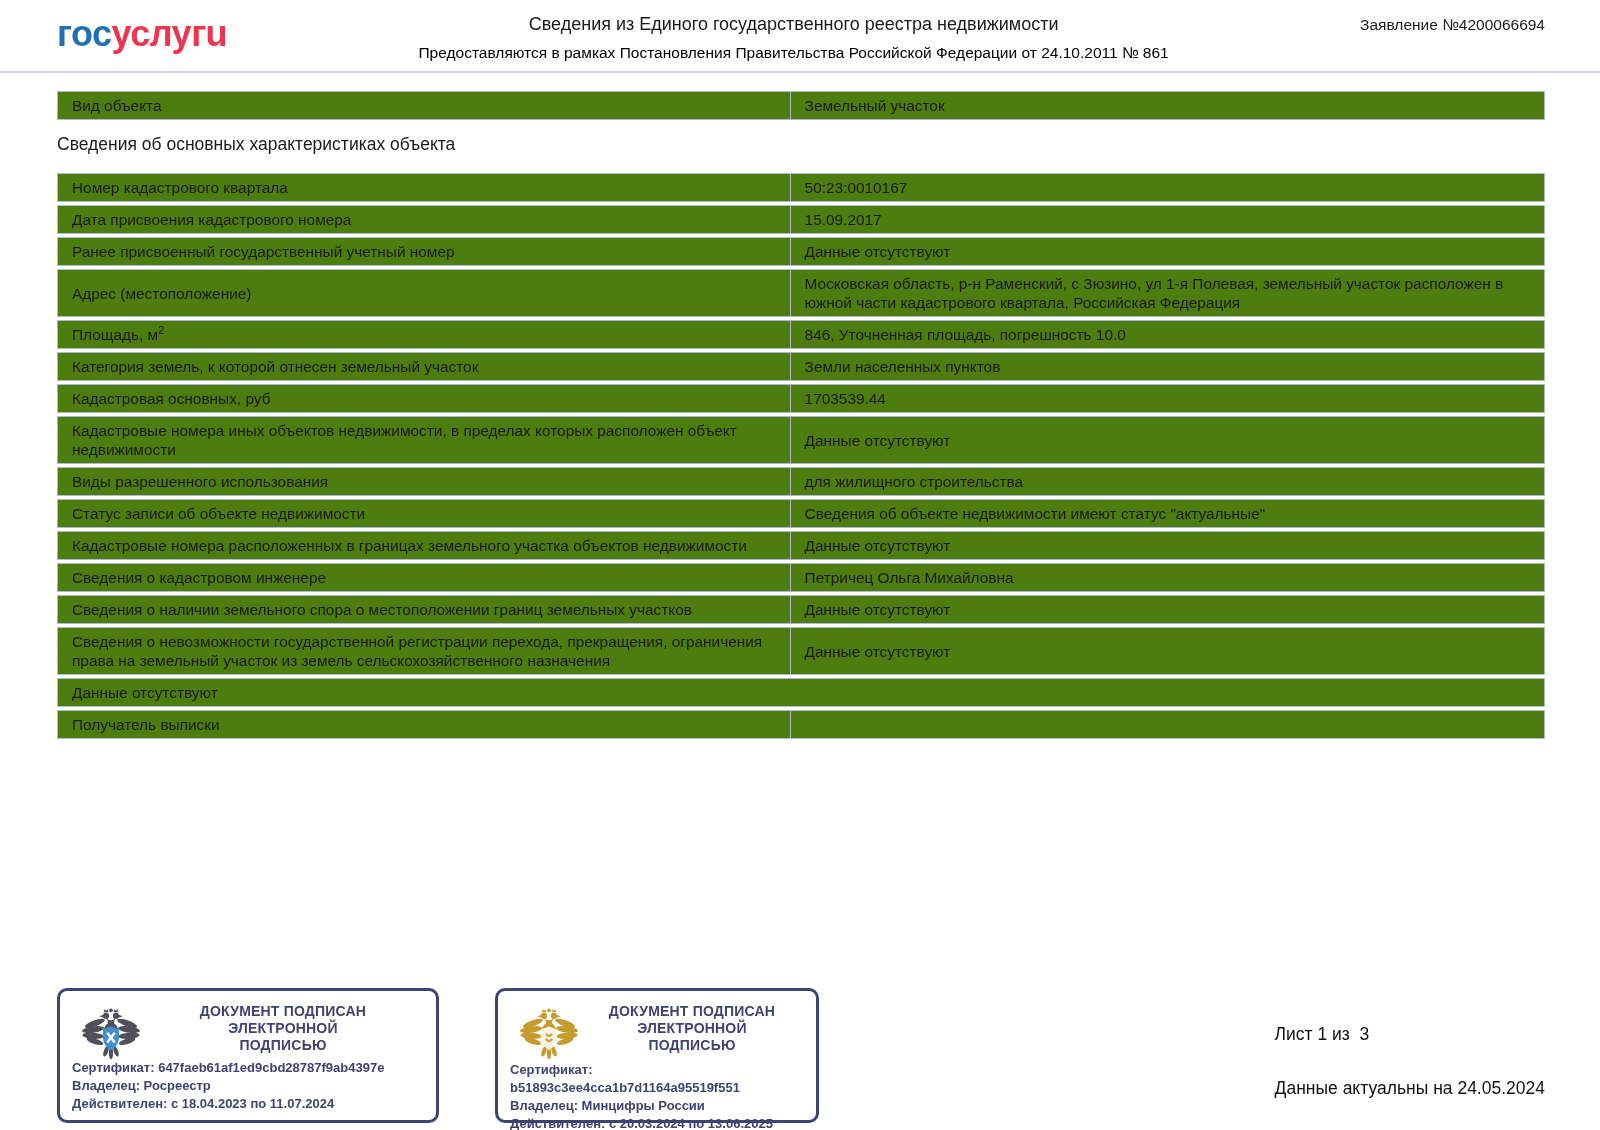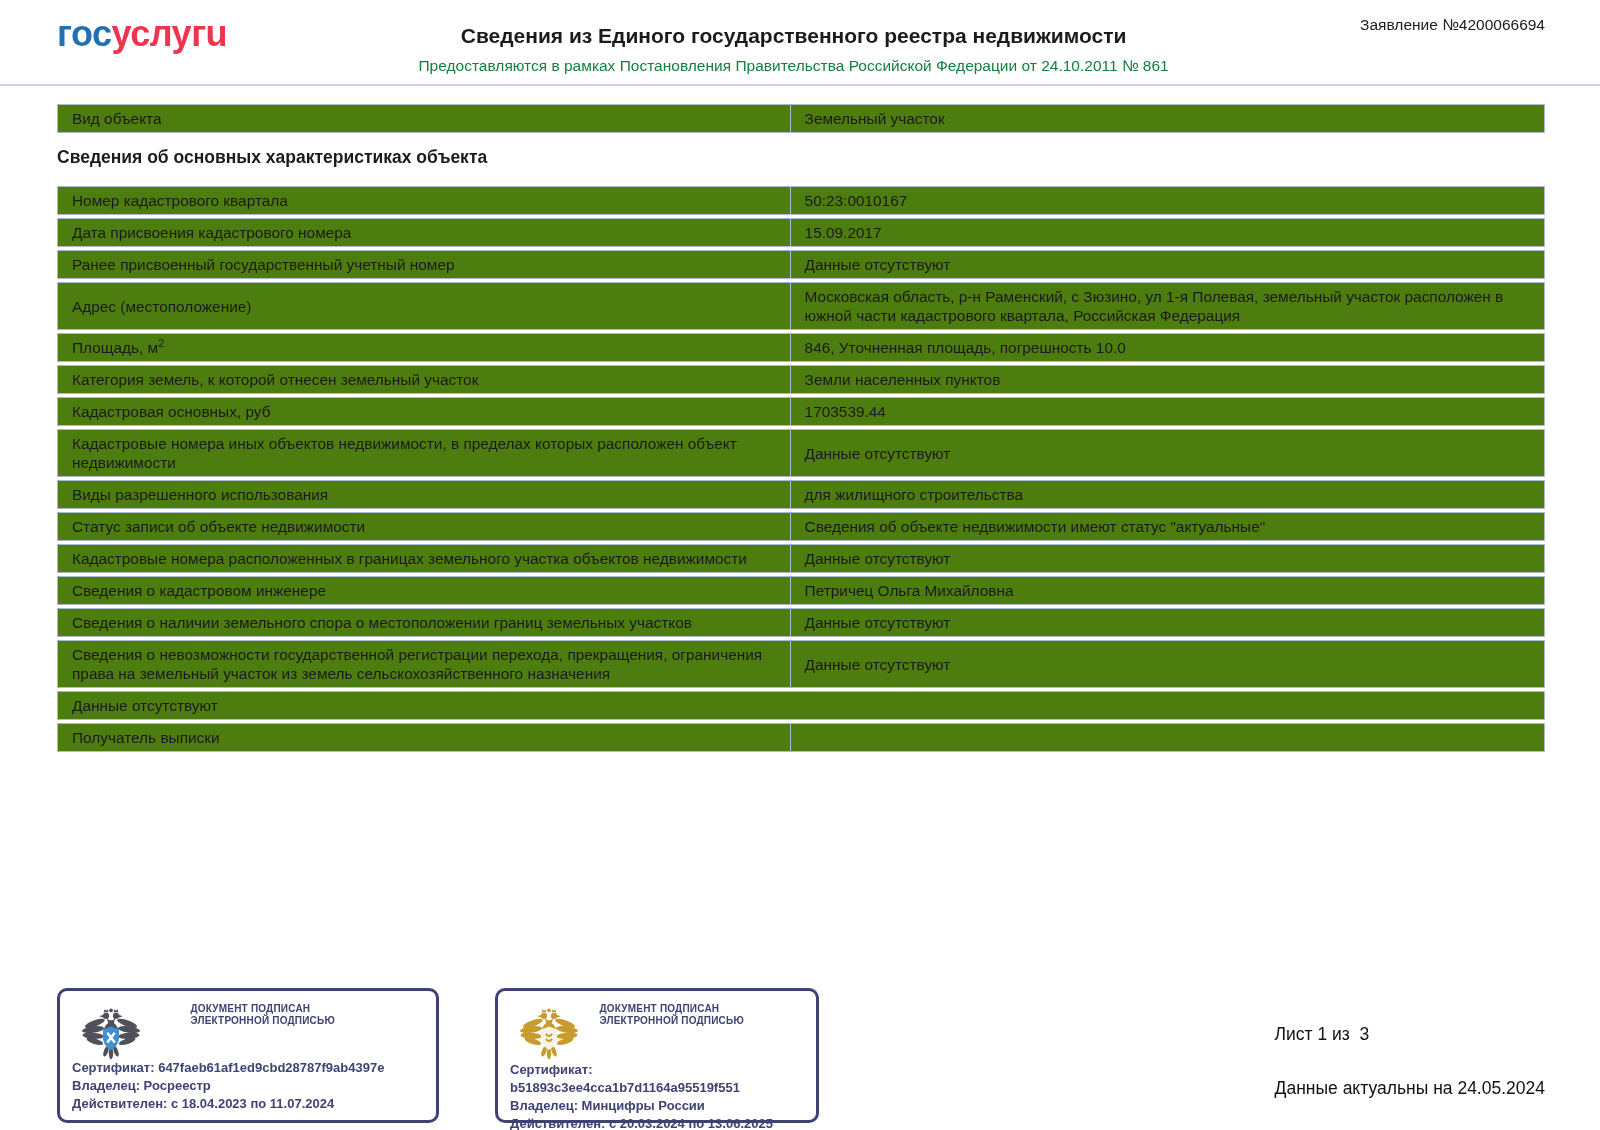--- a/index.html
+++ b/index.html
@@ -13,48 +13,48 @@
 
   
   .header {
     display:flex; align-items:flex-start;
     padding:12px 55px 0 57px;
   }
   .logo { font-size:36px; font-weight:700; letter-spacing:-0.5px; line-height:44px; white-space:nowrap; }
   .logo .lg-blue { color:#2070b4; }
   .logo .lg-red  { color:#ee3550; }
   .header-center { flex:1; text-align:center; padding:0 20px; }
-  .doc-title { font-size:21px; font-weight:700; margin-top:12px; }
-  .doc-subtitle { font-size:15.5px; margin-top:9px; color:#15803d; }
+  .doc-title { font-size:18px; font-weight:400; margin-top:2px; }
+  .doc-subtitle { font-size:15.5px; margin-top:9px; color:#000000; }
   .application-number { font-size:15.5px; margin-top:4px; white-space:nowrap; }
   .header-divider { border:none; border-top:2px solid #ccd4e3; margin-top:9px; width:1600px; }
 
   
   .content { padding:0 55px 0 57px; }
   .tbl { margin-top:18px; }
   .t-row { display:flex; border:1px solid #aeb8cf; margin-bottom:3px; background:#4d7c0f; }
   .t-cell { padding:4px 14px; font-size:15.4px; line-height:19px; display:flex; align-items:center; }
   .t-label { width:49.3%; border-right:1px solid #aeb8cf; }
   .t-value { flex:1; }
   sup { font-size:11px; line-height:0; vertical-align:super; }
 
-  .section-title { font-size:17.5px; font-weight:700; margin:14px 0 0 0; }
+  .section-title { font-size:17.5px; font-weight:400; margin:14px 0 0 0; }
 
   
   .footer { position:absolute; left:57px; right:55px; top:988px; display:flex; align-items:flex-start; }
   .stamp {
     border:3px solid #3f4273; border-radius:10px; color:#3f4273;
     height:135px; padding:8px 12px 8px 12px; background:#fff;
   }
   .stamp-1 { width:382px; }
   .stamp-2 { width:324px; margin-left:56px; }
   .stamp-top { display:flex; align-items:flex-start; }
   .emblem { width:62px; height:76px; flex:0 0 auto; margin-left:8px; }
   .stamp-title {
-    flex:1; font-weight:700; font-size:10px; line-height:1.22;
+    flex:1; text-align:center; font-weight:700; font-size:14px; line-height:1.22;
     max-width:185px; margin:4px auto 0 auto; letter-spacing:0.2px;
   }
   .stamp-lines { font-size:13px; font-weight:700; line-height:1.38; margin-top:-16px; }
   .stamp-2 .stamp-lines { margin-top:-14px; }
 
   .emblem svg { width:100%; height:100%; }
   .eagle-gray  { color:#50505a; }
   .eagle-gold  { color:#c79b2e; }
   .shield-blue { fill:#3f8fd2; }
   .shield-white{ fill:#f5f2e6; }

